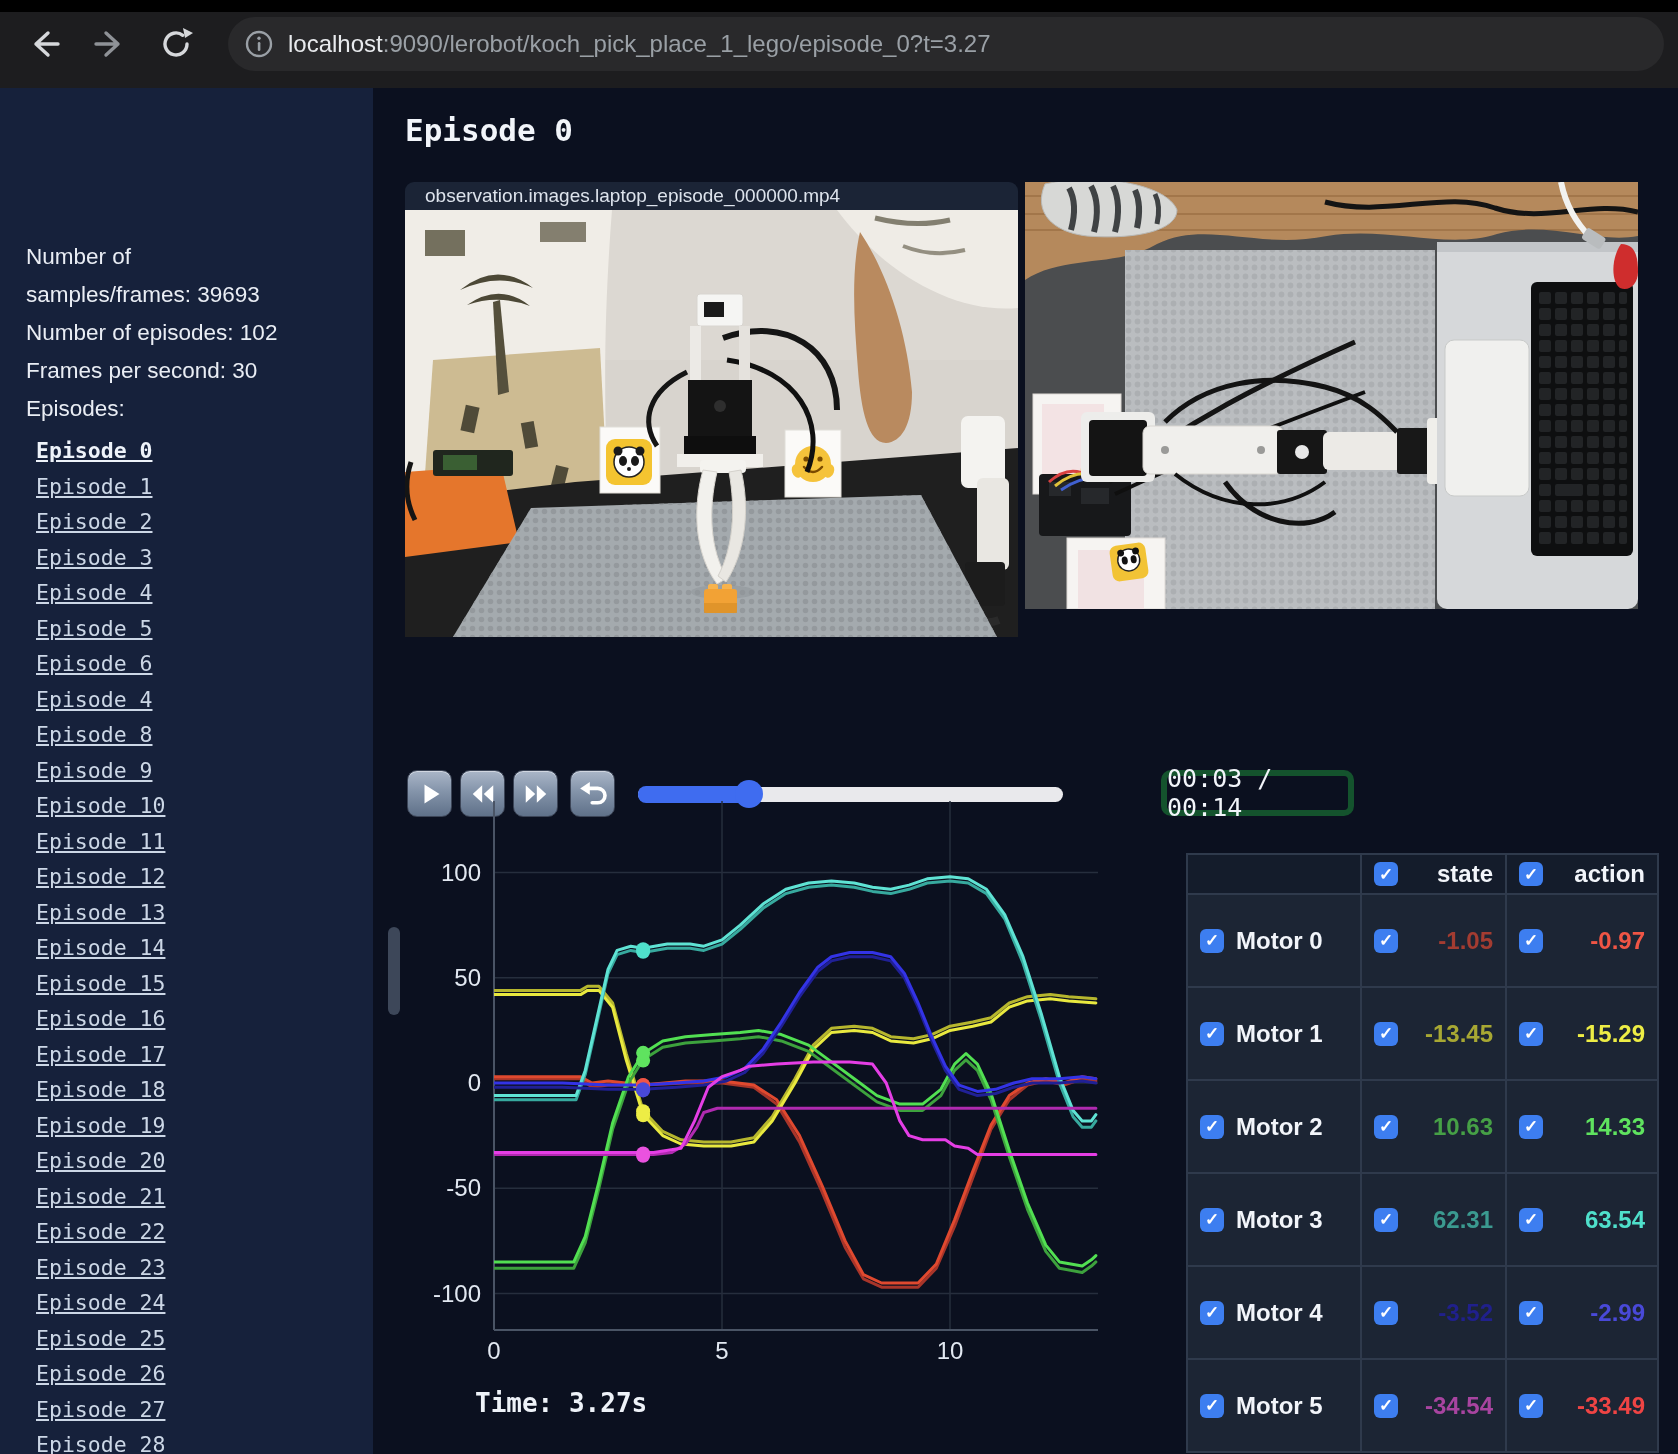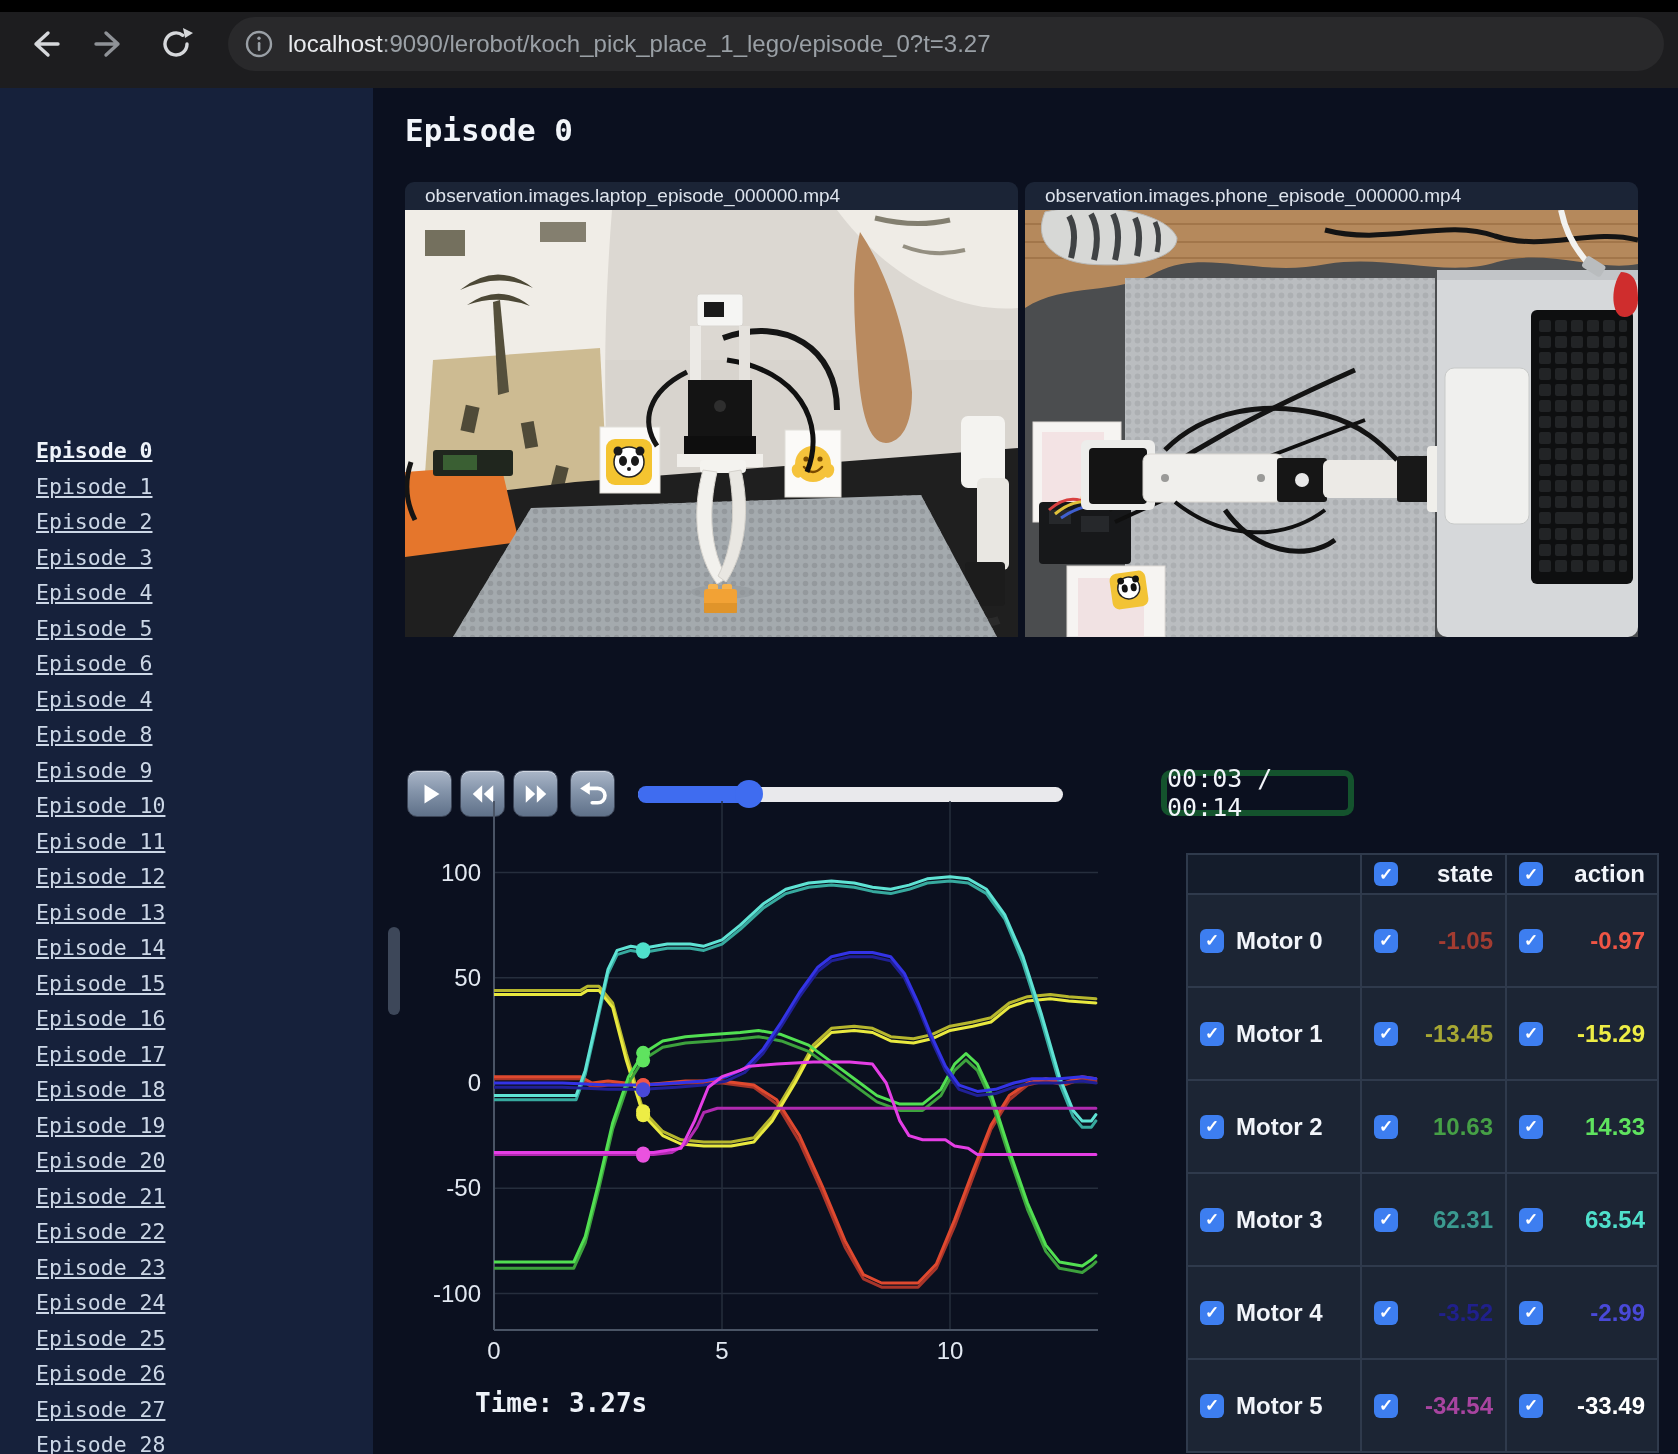--- a/index.html
+++ b/index.html
@@ -96,20 +96,26 @@
     <svg class="info" width="30" height="30" viewBox="0 0 30 30">
       <circle cx="15" cy="15" r="12" stroke="#9aa0a6" stroke-width="2.4" fill="none"></circle>
       <rect x="13.8" y="13" width="2.6" height="9" rx="1.3" fill="#9aa0a6"></rect>
         <circle cx="15" cy="9.2" r="1.7" fill="#9aa0a6"></circle>
     </svg>
     <div class="urltext"><span class="host">localhost</span><span>:9090/lerobot/koch_pick_place_1_lego/episode_0?t=3.27</span></div>
   </div>
 </div>
 
 <div class="sidebar">
+  <div class="stats">
+    <div>Number of samples/frames: 39693</div>
+    <div>Number of episodes: 102</div>
+    <div>Frames per second: 30</div>
+    <div class="ep-label">Episodes:</div>
+  </div>
   <div class="ep-list">
       <a class="ep active">Episode 0</a>
       <a class="ep">Episode 1</a>
       <a class="ep">Episode 2</a>
       <a class="ep">Episode 3</a>
       <a class="ep">Episode 4</a>
       <a class="ep">Episode 5</a>
       <a class="ep">Episode 6</a>
       <a class="ep">Episode 4</a>
       <a class="ep">Episode 8</a>
@@ -230,21 +236,20 @@
       <g>
         <rect x="303" y="374" width="10" height="7" rx="2" fill="#f7b34d"></rect>
         <rect x="317" y="374" width="10" height="7" rx="2" fill="#f7b34d"></rect>
         <rect x="299" y="379" width="33" height="24" rx="3" fill="#f2a235"></rect>
         <rect x="299" y="393" width="33" height="10" fill="#d88f26" opacity=".7"></rect>
       </g>
     </svg>
   </div>
 
   <div class="vpanel" style="left:652px;">
-    <div class="vtitle">observation.images.phone_episode_000000.mp4</div>
     <svg class="vframe" viewBox="0 0 613 427">
       <defs>
         <pattern id="studsR" width="9" height="9" patternUnits="userSpaceOnUse">
             <circle cx="4.5" cy="4.5" r="2.9" fill="#acafb2"></circle>
           </pattern>
       </defs>
       <rect x="0" y="0" width="613" height="427" fill="#b5895c"></rect>
       <path d="M0,14 H613 M0,32 H613 M0,48 H613" stroke="#a2764a" stroke-width="2"></path>
 
       <path d="M300,20 C360,36 420,8 470,26 C520,42 565,18 613,30" stroke="#141414" stroke-width="5" fill="none"></path>
@@ -602,18 +607,18 @@
           <div class="tcell">
             <span class="cb">✓</span>
             <span class="mlabel">Motor 5</span>
           </div>
           <div class="tcell">
             <span class="cb">✓</span>
             <span class="val" style="color: rgb(168, 68, 160);">-34.54</span>
           </div>
           <div class="tcell">
             <span class="cb">✓</span>
-            <span class="val" style="color: #ffffff; padding-left: 16px;">-33.49</span>
+            <span class="val" style="color: #ef4444; padding-left: 16px;">-33.49</span>
           </div>
         </div>
       </div>
   </div>
 </div>
 
 </body></html>

